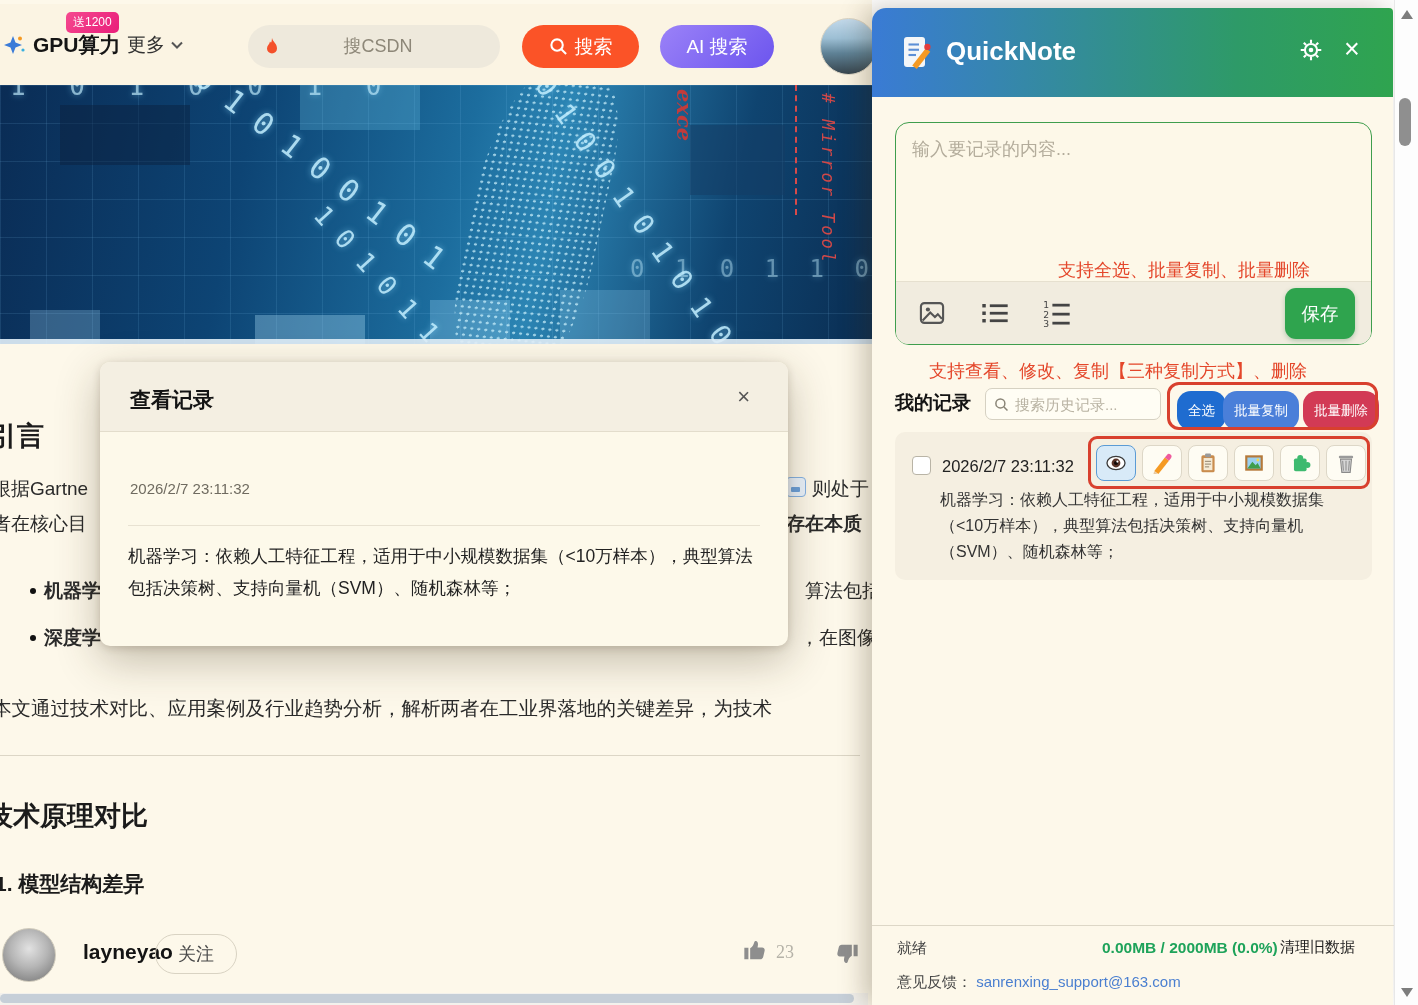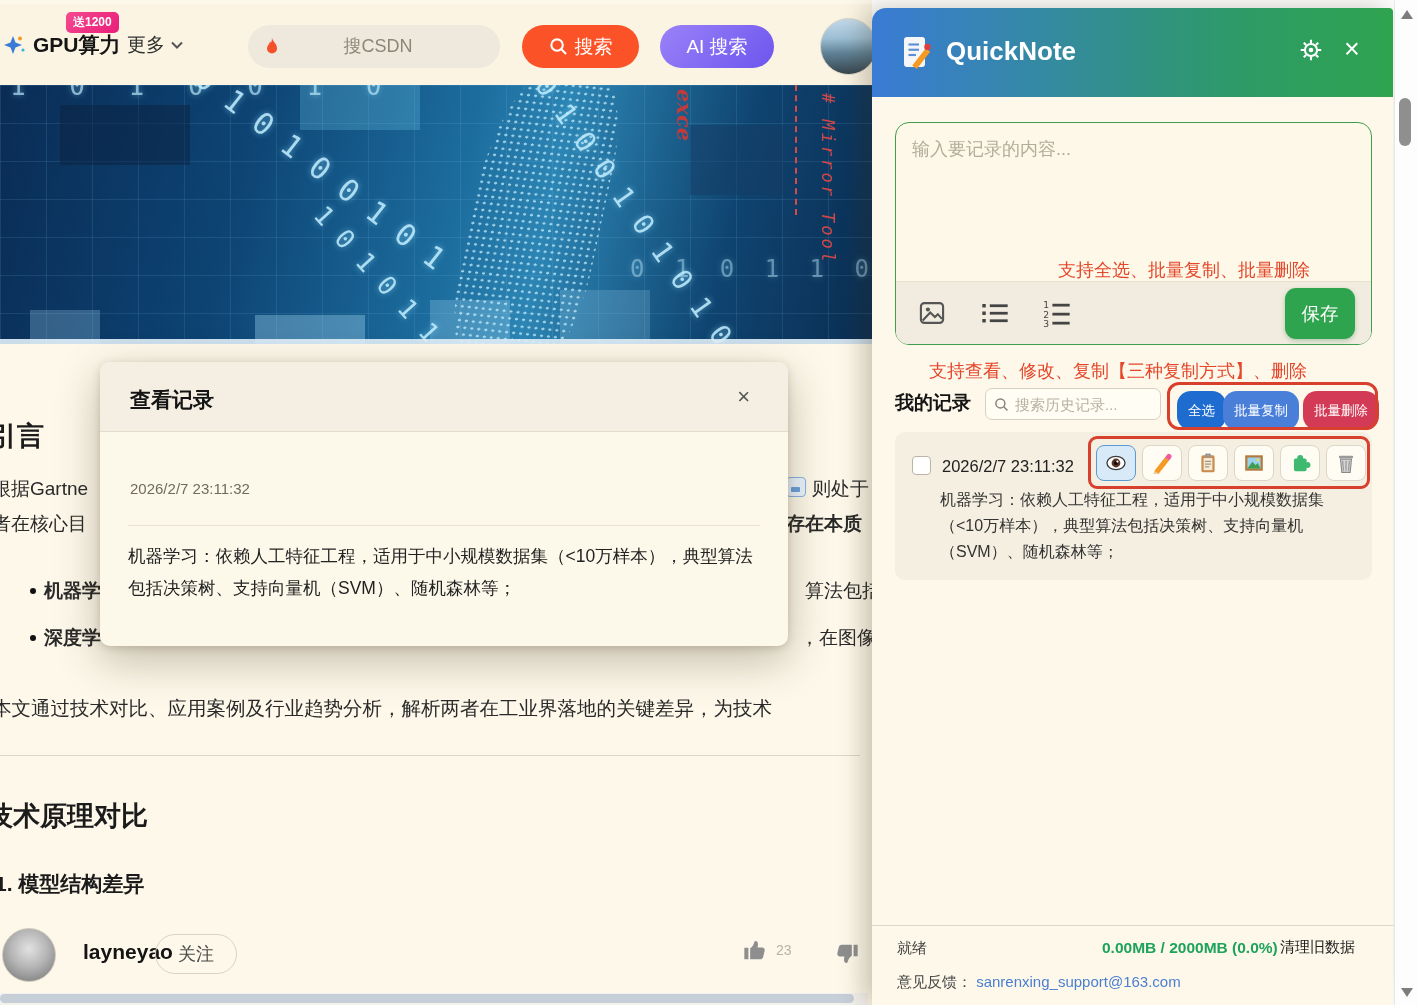--- a/index.html
+++ b/index.html
@@ -6,21 +6,21 @@
   html,body { width:1418px; height:1005px; overflow:hidden; background:#fff;
     font-family:"Liberation Sans","DejaVu Sans",sans-serif; }
   .abs { position:absolute; }
   #stage { position:relative; width:1418px; height:1005px; background:#fff; }
 
   
   #page-left { left:0; top:0; width:872px; height:1005px; background:#fdf8ea; overflow:hidden; }
   #topnav { left:0; top:4px; width:872px; height:81px; background:#fbf4e3; }
   .logo-text { font-size:21px; font-weight:bold; color:#151515; }
   .promo-badge { background:linear-gradient(135deg,#f5498f,#e91e7a); color:#fff; font-size:12px;
-    padding:2px 7px; border-radius:5px; font-weight:bold; }
+    padding:2px 7px; border-radius:5px; font-weight:normal; }
   .nav-more { font-size:19px; color:#333; display:flex; align-items:center; gap:5px; }
   .search-pill { background:#eee9dc; border-radius:22px; display:flex; align-items:center;
     padding:0 16px; gap:8px; }
   .search-pill input { border:none; background:transparent; outline:none; font-size:18px; color:#555;
     width:180px; font-family:inherit;text-align:center; }
   .search-pill input::placeholder { color:#8d8778; }
   .btn-search { background:#fb5327; border-radius:22px; color:#fff; font-size:19px;
     display:flex; align-items:center; justify-content:center; gap:7px; border:none; cursor:pointer; }
   .btn-ai { background:linear-gradient(135deg,#9b82f8,#6c55ee); border-radius:22px; color:#fff;
     font-size:19px; display:flex; align-items:center; justify-content:center; border:none; cursor:pointer; }
@@ -51,21 +51,21 @@
     background:#eaf3fd; }
   .inline-img-ph::after { content:""; position:absolute; left:4px; top:9px; width:9px; height:5px;
     background:#6aa0dc; border-radius:1px; }
   #art-divider { left:0; top:755px; width:860px; height:1px; background:#dcd6c6; }
 
   
   .avatar-gray { width:54px; height:54px; border-radius:50%;
     background:radial-gradient(circle at 50% 38%, #e2e2e2 0%, #b5b5b5 45%, #6f6f6f 100%); border:1px solid #cfcabb; }
   .follow-btn { border:1px solid #d9d3c3; border-radius:20px; background:transparent; color:#4a4a4a;
     font-size:18px; padding:7px 22px; cursor:pointer; }
-  .like-count { font-size:14px; color:#b5b2a8; }
+  .like-count { font-size:18px; color:#b5b2a8;font-family:Liberation Serif, serif; }
 
   
   #hscroll { left:0; top:993px; width:868px; height:12px; background:#f3f1ec; }
   #hscroll .thumb { position:absolute; left:0; top:1px; width:854px; height:9px; background:#c6cfd8; border-radius:5px; }
 
   
   #modal { left:100px; top:362px; width:688px; height:284px; background:#fdf9ea; border-radius:10px;
     box-shadow:0 14px 44px rgba(60,45,20,.30), 0 2px 8px rgba(60,45,20,.18); z-index:30; }
   #modal .m-head { position:absolute; left:0; top:0; width:100%; height:70px; background:#f4efe2;
     border-bottom:1px solid #e3ddcc; border-radius:10px 10px 0 0; }

